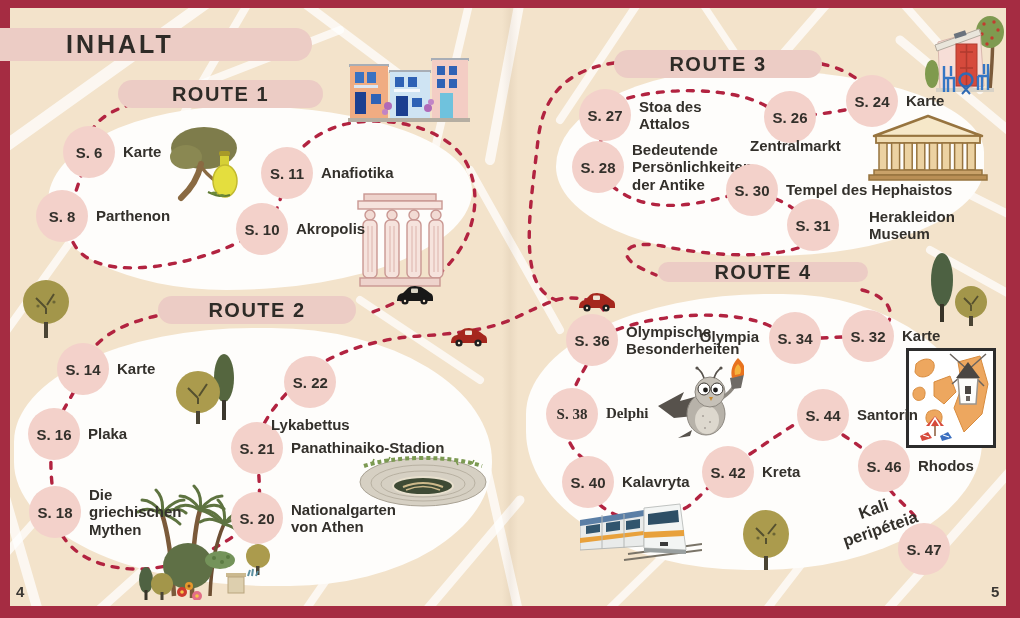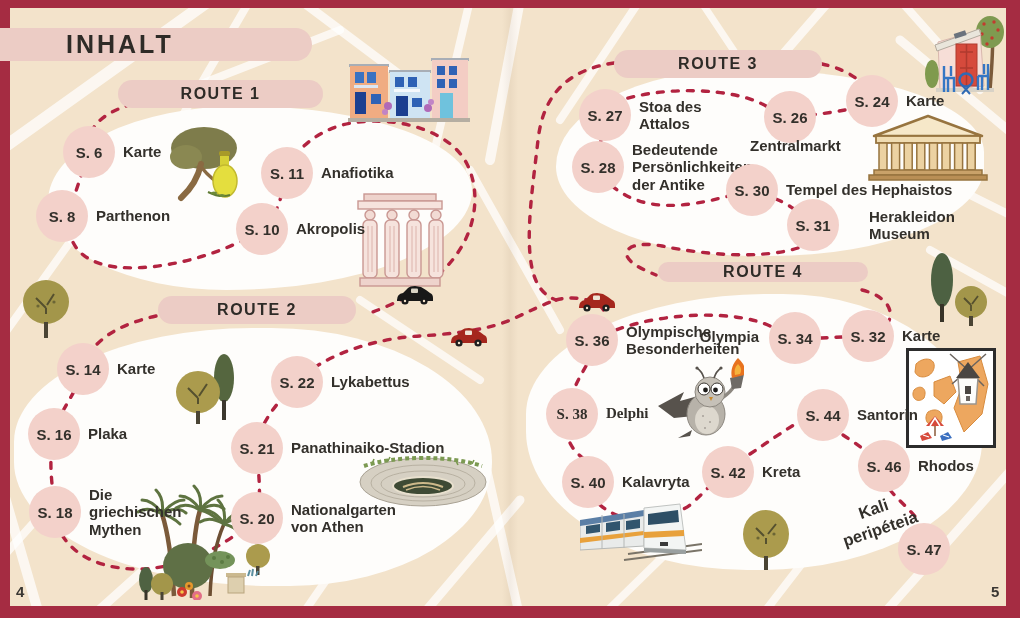--- a/index.html
+++ b/index.html
@@ -9,21 +9,21 @@
   
   #streets{position:absolute;left:0;top:0;z-index:1;}
   .blob{position:absolute;background:#fefdfb;z-index:2;}
   #routelines{position:absolute;left:0;top:0;z-index:3;}
   .gutter{position:absolute;left:502px;top:0;width:16px;height:618px;z-index:4;
           background:linear-gradient(90deg,rgba(120,90,60,0) 0%,rgba(120,90,60,.07) 50%,rgba(120,90,60,0) 100%);}
   
   .ill{position:absolute;z-index:10;}
   
   .pill{position:absolute;z-index:30;background:#ecccc5;display:flex;align-items:center;justify-content:center;
-        font-size:16px;font-weight:700;letter-spacing:1.5px;border-radius:15px;color:#2e2b27;}
+        font-size:20px;font-weight:700;letter-spacing:1.5px;border-radius:15px;color:#2e2b27;}
   #inhalt{position:absolute;left:0;top:28px;width:312px;height:33px;background:#ecccc5;z-index:60;
           border-radius:0 17px 17px 0;display:flex;align-items:center;padding-left:66px;box-sizing:border-box;
           font-size:25px;font-weight:700;letter-spacing:3px;color:#2e2b27;}
   
   .it{position:absolute;display:flex;align-items:center;gap:8px;z-index:30;}
   .badge{width:52px;height:52px;border-radius:50%;background:#f3d1ca;flex:0 0 auto;
          display:flex;align-items:center;justify-content:center;
          font-size:15px;font-weight:700;color:#33302b;}
   .lbl{font-size:15px;font-weight:700;line-height:1.14;white-space:pre-line;color:#33302b;}
   .lbl-below{position:absolute;left:-14px;top:46px;white-space:nowrap;}
@@ -420,21 +420,21 @@
   </div>
   <div class="it" style="left:231px;top:492px;">
     <div class="badge">S. 20</div>
     <div class="lbl">Nationalgarten
 von Athen</div>
   </div>
   <div class="it" style="left:231px;top:422px;">
     <div class="badge">S. 21</div>
     <div class="lbl">Panathinaiko-Stadion</div>
   </div>
-  <div class="it" style="left:271px;top:356px;">
+  <div class="it" style="left:271px;top:356px;flex-direction:column;">
     <div class="badge">S. 22</div>
     <div class="lbl">Lykabettus</div>
   </div>
 
   <div class="it" style="left:846px;top:75px;">
     <div class="badge">S. 24</div>
     <div class="lbl">Karte</div>
   </div>
   <div class="it" style="left:764px;top:91px;">
     <div class="badge">S. 26</div>

